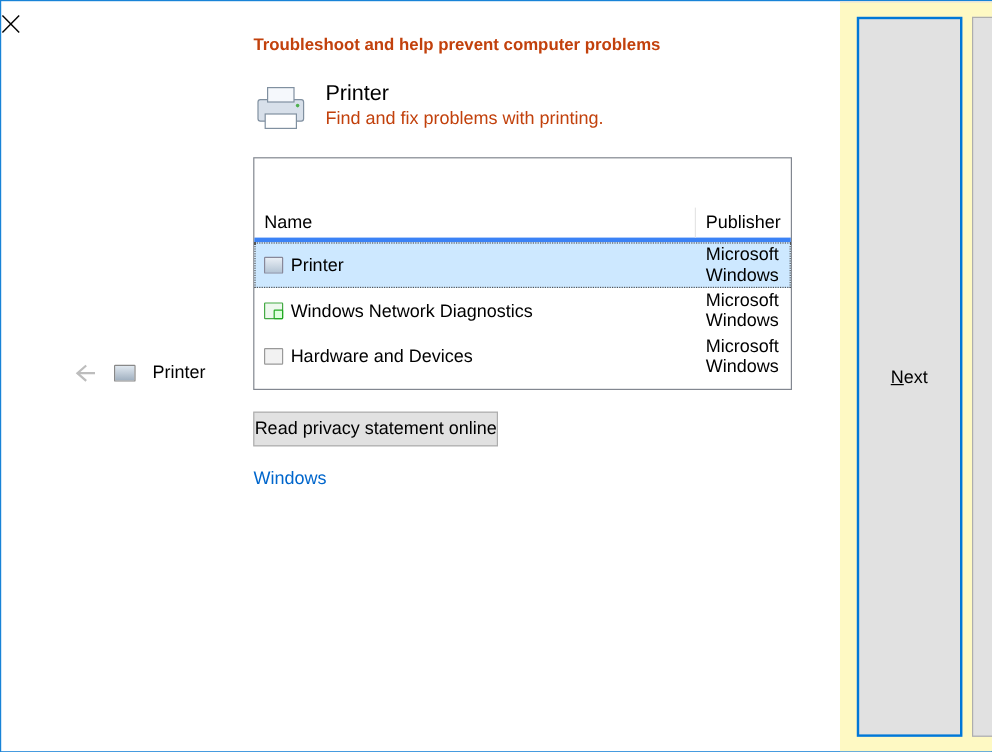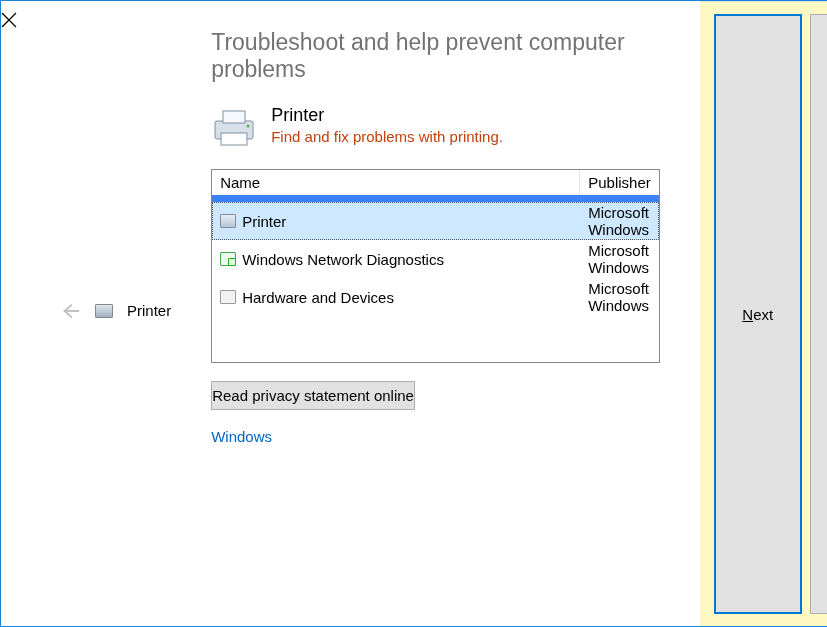--- a/index.html
+++ b/index.html
@@ -48,23 +48,23 @@
     background: linear-gradient(#e0e8f0,#a0b0c0);
     border: 1px solid #888;
     border-radius: 1px;
   }
   .header-title { font-size: 15px; }
   .content {
     padding: 28px 40px 0 40px;
     flex: 1;
   }
   h1.main-heading {
-    font-size: 23px;
-    font-weight: 400;
-    color: #737373;
+    font-size: 14px;
+    font-weight: 700;
+    color: #c2410c;
     margin: 0 0 22px 0;
   }
   .section {
     display: flex;
     gap: 14px;
     margin-bottom: 22px;
   }
   .big-icon {
     width: 46px; height: 40px;
     margin-top: 2px;
@@ -72,21 +72,22 @@
   .section-title { font-size: 18px; margin: 0 0 2px 0; }
   .section-sub { font-size: 15px; color: #c2410c; }
   .listbox {
     border: 1px solid #828790;
     width: 100%;
     height: 194px;
     background: #fff;
   }
   .list-header {
     display: flex;
-    border-bottom: 7px solid #3b82f6;
+    border-bottom: 4px solid #3b82f6;
+    margin-top: 41px;
   }
   .col-name { width: 368px; padding: 4px 8px; border-right: 1px solid #e5e5e5; font-size:15px }
   .col-pub { flex: 1; padding: 4px 8px; font-size:15px }
   .list-body .row {
     display:flex; align-items:center;
     padding: 1px 0;
     cursor: default;
   }
   .list-body .row.selected {
     background: #cde8ff;

